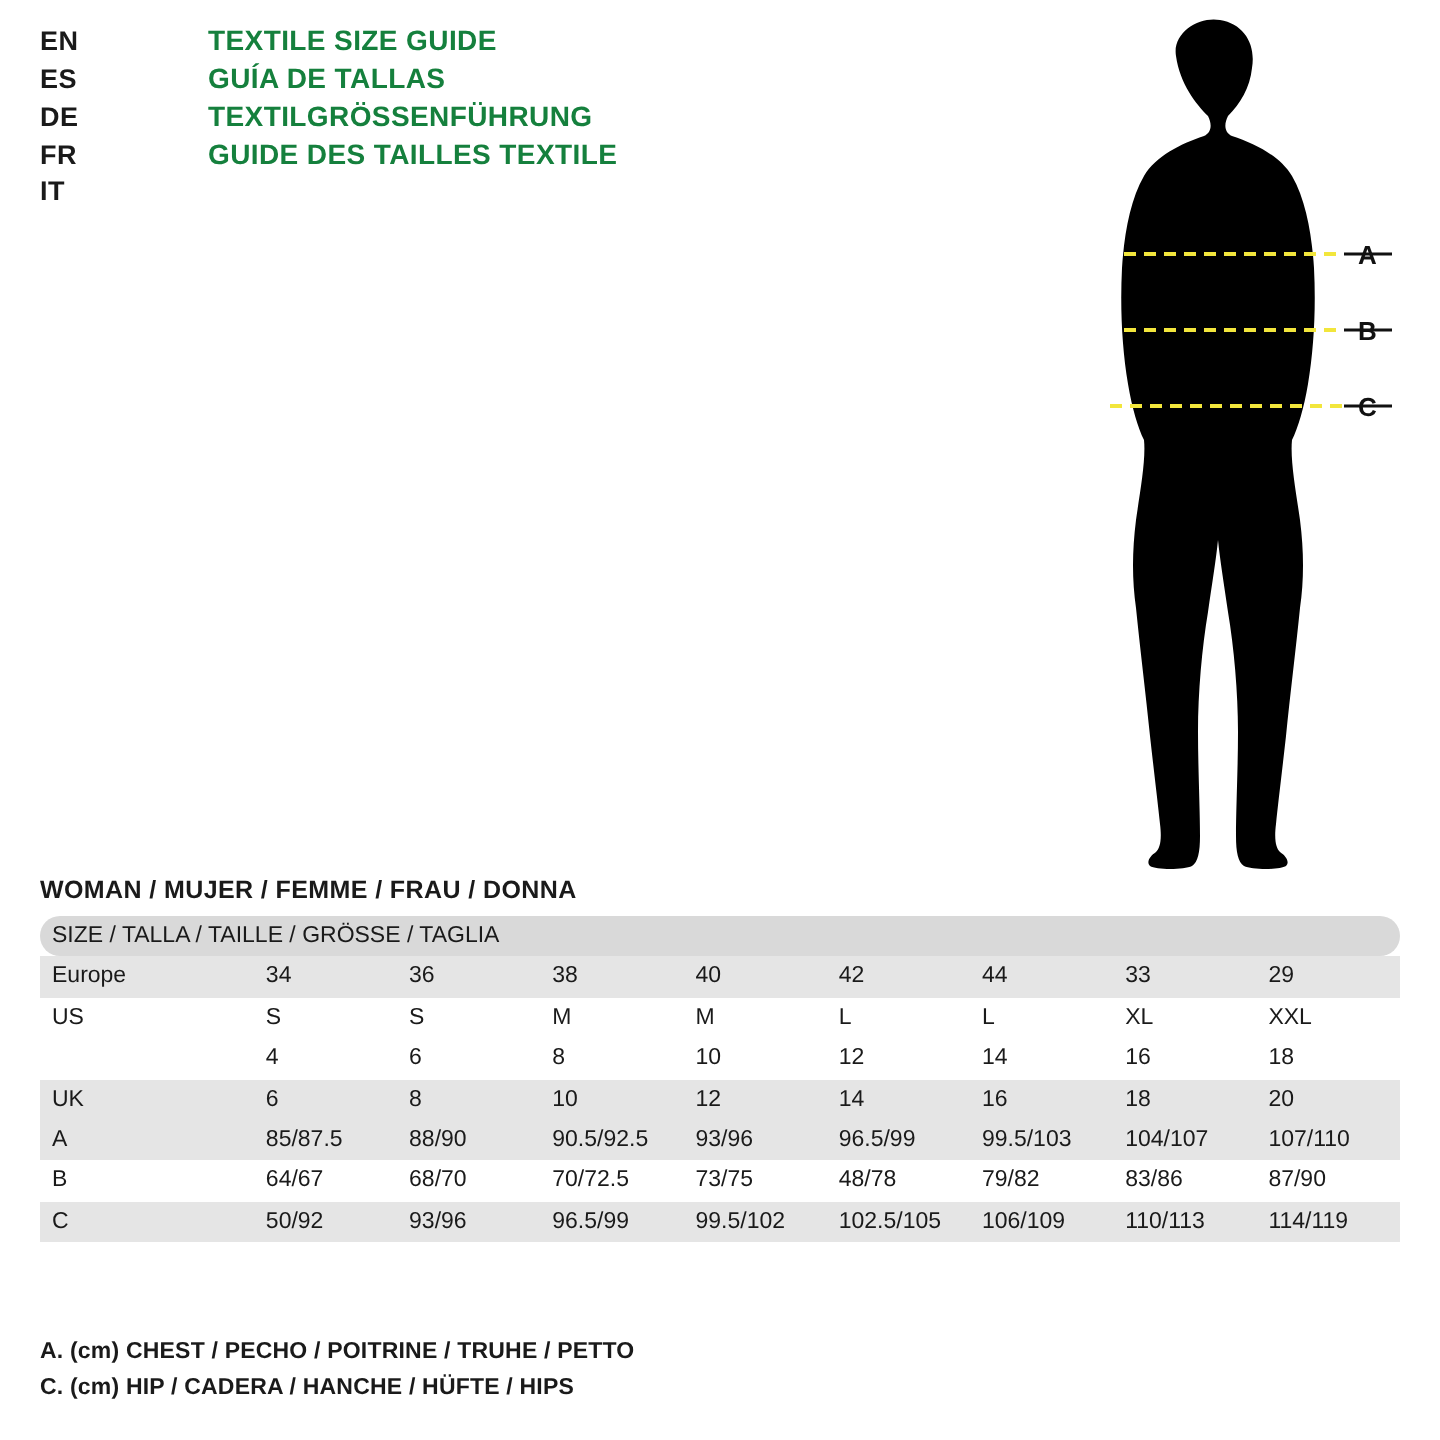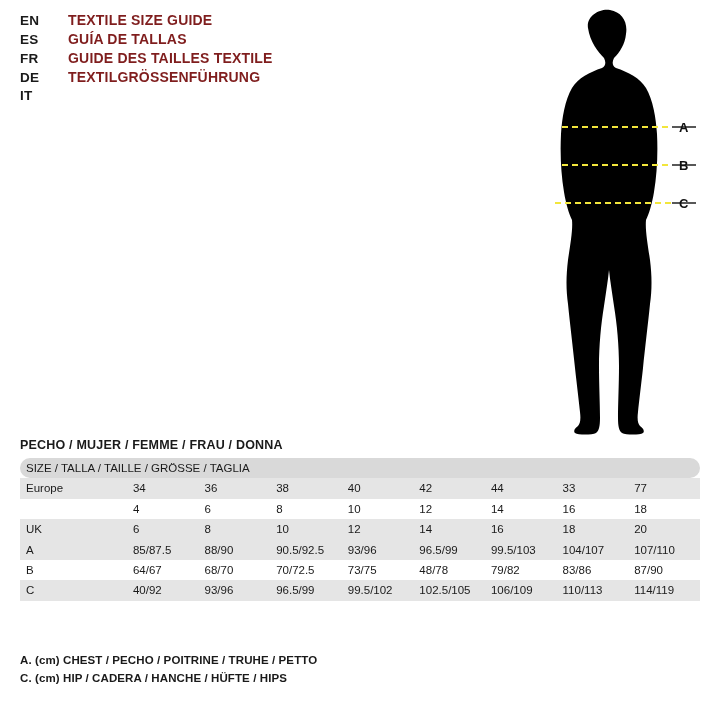--- a/index.html
+++ b/index.html
@@ -20,33 +20,34 @@
   .titles {
     position: absolute;
     top: 12px;
     left: 20px;
     width: 460px;
   }
   .title-row {
     display: flex;
     align-items: flex-end;
     margin-bottom: 3px;
+    gap: 36px;
   }
   .title-lang {
     width: 48px;
     font-size: 13.5px;
     font-weight: bold;
     letter-spacing: 0.2px;
     color: #1a1a1a;
   }
   .title-text {
     font-size: 14px;
     font-weight: bold;
     letter-spacing: 0.2px;
-    color: #7f1d1d;
+    color: #15803d;
     white-space: nowrap;
   }
 
   
   .figure {
     position: absolute;
     top: 8px;
     left: 500px;
     width: 220px;
     height: 430px;
@@ -97,21 +98,21 @@
     border-radius: 10px;
   }
   .row-shade td { background: #e5e5e5; }
   .row-plain td { background: #ffffff; }
   .col-label { width: 106px; }
   .col-v { width: 71px; }
 
   
   .legend {
     position: absolute;
-    top: 652px;
+    top: 668px;
     left: 20px;
     width: 600px;
   }
   .legend div {
     font-size: 11.5px;
     font-weight: bold;
     color: #1a1a1a;
     line-height: 1.55;
     letter-spacing: 0.1px;
   }
@@ -122,26 +123,26 @@
 <div class="titles">
   <div class="title-row">
     <span class="title-lang">EN</span>
     <span class="title-text">TEXTILE SIZE GUIDE</span>
   </div>
   <div class="title-row">
     <span class="title-lang">ES</span>
     <span class="title-text">GUÍA DE TALLAS</span>
   </div>
   <div class="title-row">
+    <span class="title-lang">DE</span>
+    <span class="title-text">TEXTILGRÖSSENFÜHRUNG</span>
+  </div>
+  <div class="title-row">
     <span class="title-lang">FR</span>
     <span class="title-text">GUIDE DES TAILLES TEXTILE</span>
-  </div>
-  <div class="title-row">
-    <span class="title-lang">DE</span>
-    <span class="title-text">TEXTILGRÖSSENFÜHRUNG</span>
   </div>
   <div class="title-row">
     <span class="title-lang">IT</span>
   </div>
 </div>
 
 <div class="figure">
   <svg width="220" height="430" viewBox="0 0 220 430">
 
     <path fill="#000000" d="
@@ -192,21 +193,21 @@
     <line x1="55" y1="195" x2="172" y2="195" stroke="#f2e63c" stroke-width="2" stroke-dasharray="6,4"></line>
     <line x1="172" y1="195" x2="196" y2="195" stroke="#111111" stroke-width="1.4"></line>
   </svg>
 
   <span class="measure-label lbl-a">A</span>
   <span class="measure-label lbl-b">B</span>
   <span class="measure-label lbl-c">C</span>
 </div>
 
 <div class="table-wrap">
-  <div class="group-title">PECHO / MUJER / FEMME / FRAU / DONNA</div>
+  <div class="group-title">WOMAN / MUJER / FEMME / FRAU / DONNA</div>
 
   <table class="size-table">
     <colgroup>
       <col class="col-label">
         <col class="col-v">
         <col class="col-v">
         <col class="col-v">
         <col class="col-v">
       <col class="col-v">
         <col class="col-v">
@@ -220,23 +221,34 @@
 
       <tr class="row-shade">
         <td>Europe</td>
         <td>34</td>
         <td>36</td>
         <td>38</td>
         <td>40</td>
         <td>42</td>
         <td>44</td>
         <td>33</td>
-        <td>77</td>
-      </tr>
-
+        <td>29</td>
+      </tr>
+
+      <tr class="row-plain">
+        <td>US</td>
+        <td>S</td>
+        <td>S</td>
+        <td>M</td>
+        <td>M</td>
+        <td>L</td>
+        <td>L</td>
+        <td>XL</td>
+        <td>XXL</td>
+      </tr>
 
       <tr class="row-plain">
         <td></td>
         <td>4</td>
         <td>6</td>
         <td>8</td>
         <td>10</td>
         <td>12</td>
         <td>14</td>
         <td>16</td>
@@ -274,21 +286,21 @@
         <td>70/72.5</td>
         <td>73/75</td>
         <td>48/78</td>
         <td>79/82</td>
         <td>83/86</td>
         <td>87/90</td>
       </tr>
 
       <tr class="row-shade">
         <td>C</td>
-        <td>40/92</td>
+        <td>50/92</td>
         <td>93/96</td>
         <td>96.5/99</td>
         <td>99.5/102</td>
         <td>102.5/105</td>
         <td>106/109</td>
         <td>110/113</td>
         <td>114/119</td>
       </tr>
     </tbody>
   </table>

